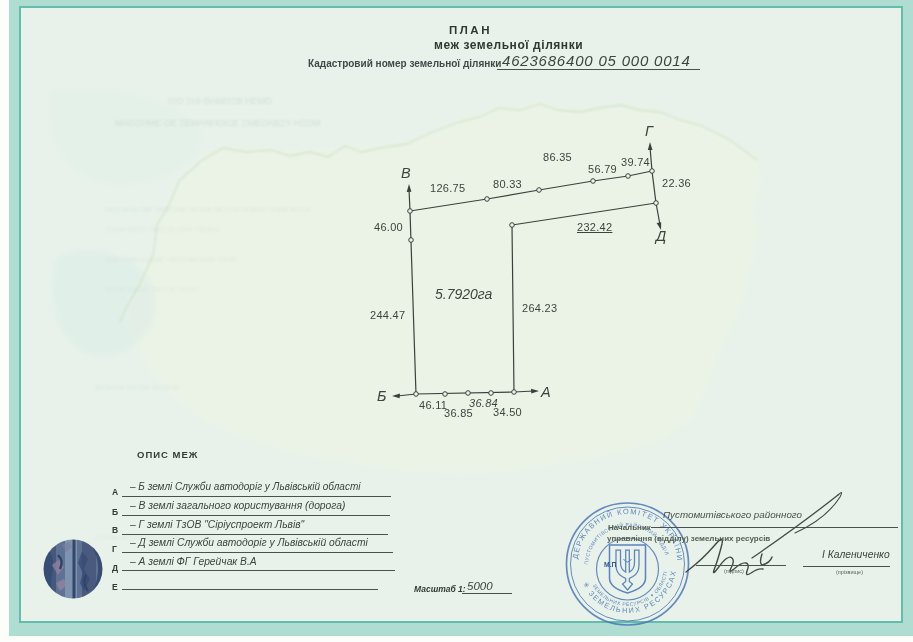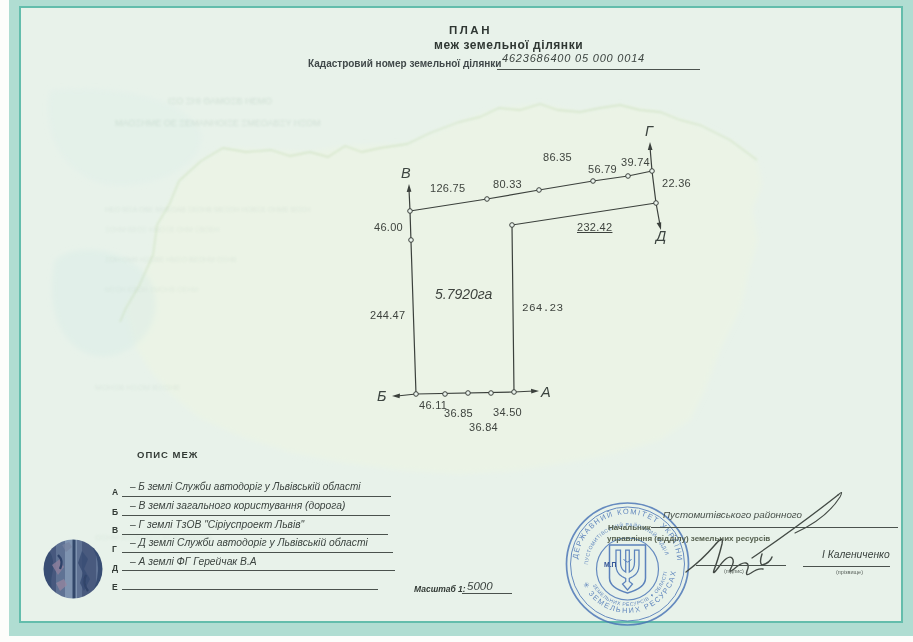--- a/index.html
+++ b/index.html
@@ -45,21 +45,21 @@
     <text x="95" y="540" opacity="0.5" font-size="8px">ΟΞΗΜ ΒΞΟΗ ΜΞΟΒΗΕ ΜΟΞΗΒ</text>
   </g>
 </svg>
 
 <div class="abs" style="left:449px;top:24px;font-size:11.5px;font-weight:bold;letter-spacing:2.5px;color:#2f3733;">ПЛАН</div>
 
 <div class="abs" style="left:399px;top:38px;font-size:12px;font-weight:bold;letter-spacing:0.55px;color:#2f3733;padding-left:35px;">меж земельної ділянки</div>
 
 <div class="abs" style="left:308px;top:58px;font-size:10px;font-weight:bold;color:#41494a;">Кадастровий номер земельної ділянки</div>
 
-<div class="abs hw" style="left:502px;top:52px;font-size:11px;letter-spacing:0.8px;">4623686400 05 000 0014</div>
+<div class="abs hw" style="left:502px;top:52px;font-size:15px;letter-spacing:0.8px;">4623686400 05 000 0014</div>
 
 <div class="abs" style="left:497px;top:69px;width:203px;border-top:1.2px solid #4a524d;"></div>
 
 <svg class="abs" style="left:0;top:0;" width="913" height="642" viewBox="0 0 913 642">
   <g stroke="#3b403c" stroke-width="1.2" fill="none" stroke-linecap="round" stroke-linejoin="round">
 
     <path d="M410,211 L487,199 L539,190 L593,181 L628,176 L652,171"></path>
 
     <path d="M652,171 L656,203"></path>
 
@@ -127,31 +127,31 @@
 <div class="abs dim" style="left:543px;top:151px;">86.35</div>
 
 <div class="abs dim" style="left:588px;top:163px;">56.79</div>
 
 <div class="abs dim" style="left:621px;top:156px;">39.74</div>
 
 <div class="abs dim" style="left:662px;top:177px;">22.36</div>
 
 <div class="abs dim" style="left:577px;top:221px;text-decoration:underline;">232.42</div>
 
-<div class="abs dim" style="left:522px;top:302px;font-family:Liberation Mono, monospace;">264.23</div>
+<div class="abs dim" style="left:522px;top:302px;">264.23</div>
 
 <div class="abs dim" style="left:370px;top:309px;">244.47</div>
 
 <div class="abs hw" style="left:435px;top:286px;font-size:14px;color:#3e433e;">5.7920га</div>
 
 <div class="abs dim" style="left:419px;top:399px;">46.11</div>
 
 <div class="abs dim" style="left:444px;top:407px;">36.85</div>
 
-<div class="abs dim" style="left:469px;top:421px;">36.84</div>
+<div class="abs dim" style="left:469px;top:397px;font-style:italic;">36.84</div>
 
 <div class="abs dim" style="left:493px;top:406px;">34.50</div>
 
 <div class="abs" style="left:137px;top:449px;font-size:9.5px;font-weight:bold;letter-spacing:1.0px;color:#333b36;">ОПИС МЕЖ</div>
 
 <div class="abs" style="left:112px;top:487px;font-size:8.5px;font-weight:bold;color:#333b36;">А</div>
 <div class="abs hw" style="left:130px;top:481px;font-size:10px;">– Б землі Служби автодоріг у Львівській області</div>
 <div class="abs" style="left:122px;top:496px;width:269px;border-top:1.1px solid #4a524d;"></div>
 
 <div class="abs" style="left:112px;top:507px;font-size:8.5px;font-weight:bold;color:#333b36;">Б</div>

